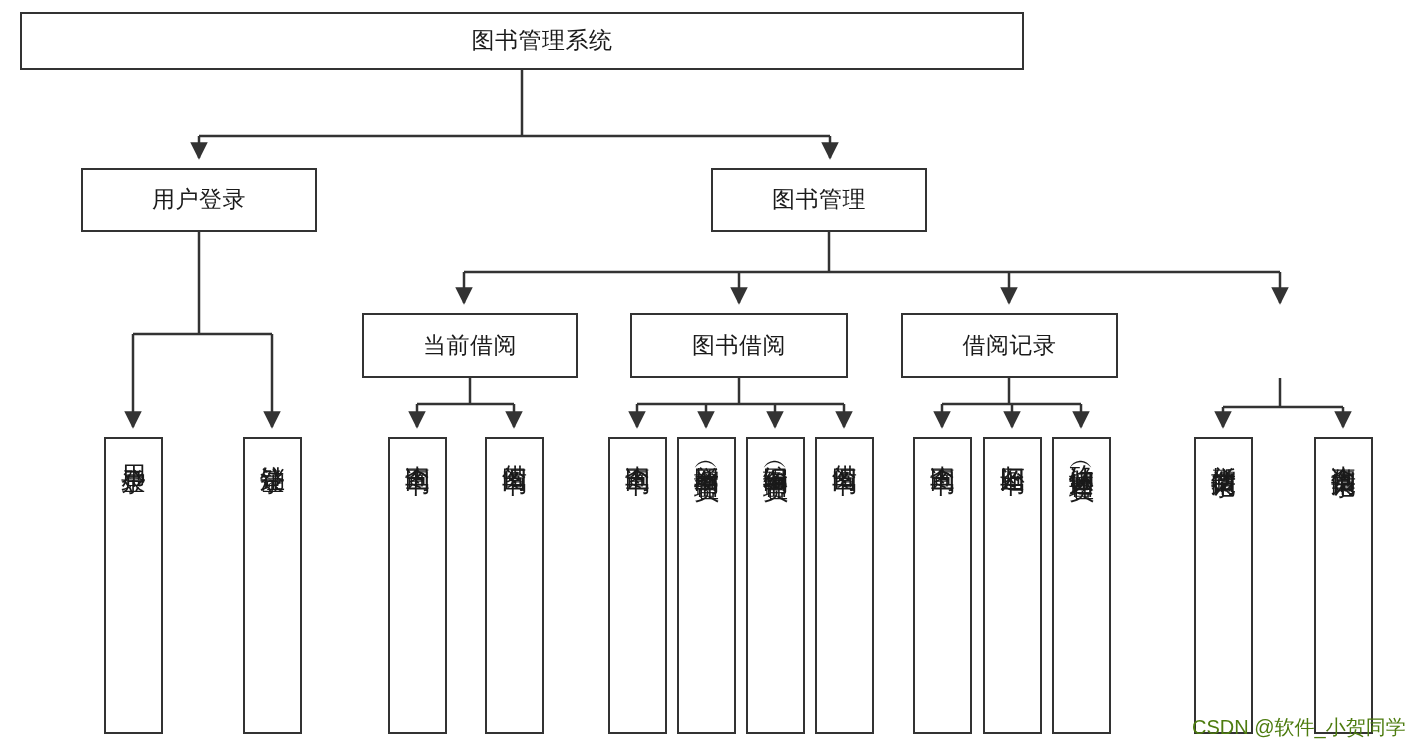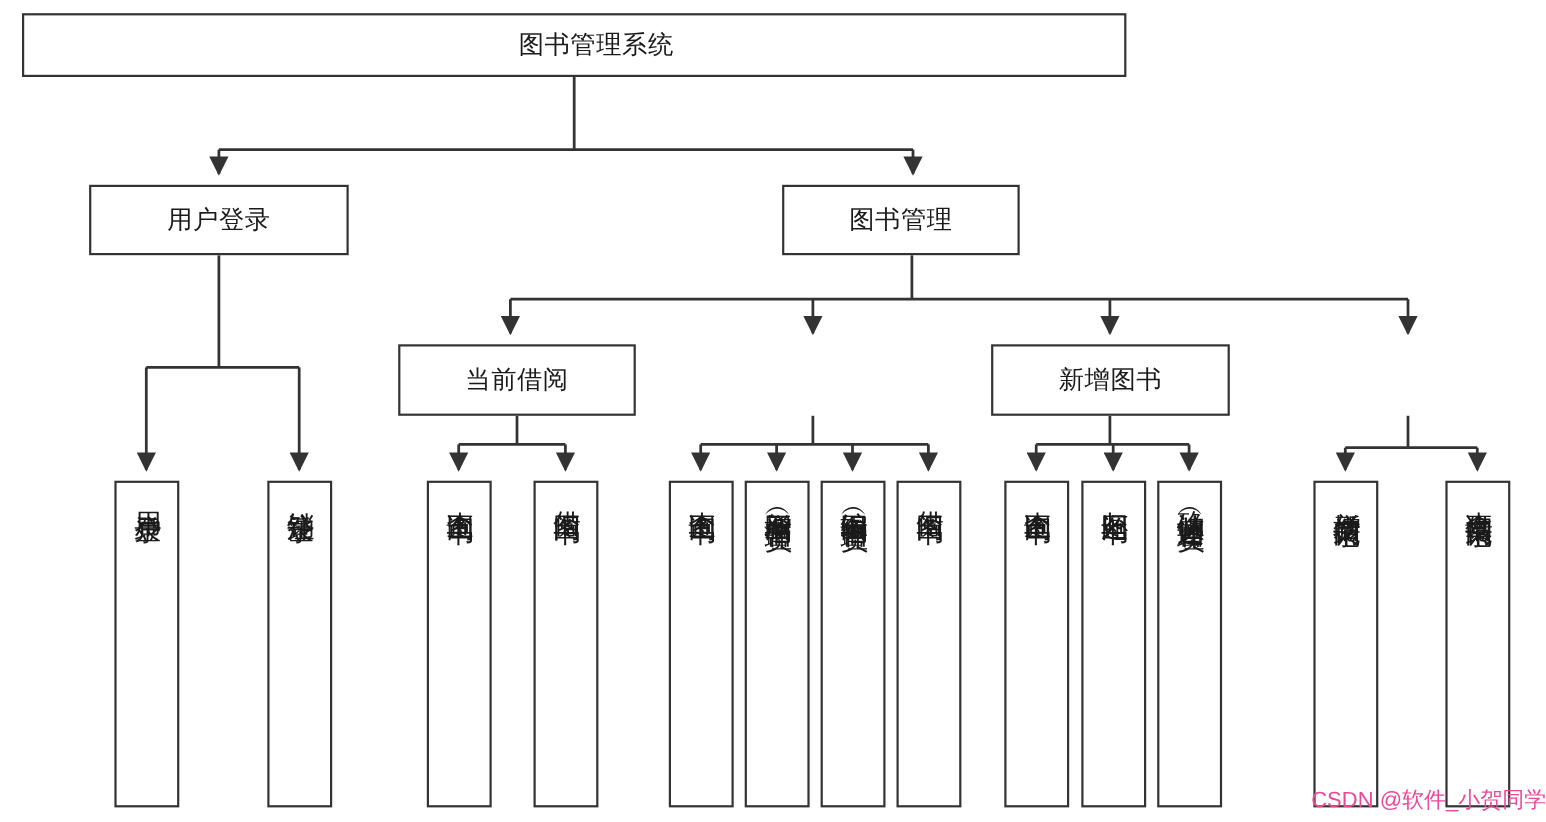--- a/index.html
+++ b/index.html
@@ -51,21 +51,21 @@
   }
   .node.vert .label {
     writing-mode: vertical-rl;
     text-orientation: upright;
     font-size: 25px;
     letter-spacing: 2px;
     line-height: 1;
   }
   .watermark {
     position: absolute;
-    color: #ec4899;
+    color: #4d7c0f;
     font-size: 20px;
     white-space: nowrap;
     pointer-events: none;
   }
 </style>
 </head>
 <body>
 
 <div id="canvas">
 
@@ -127,22 +127,25 @@
   <div class="node horiz" style="left:81px; top:168px; width:236px; height:64px;">
     <span class="label">用户登录</span>
   </div>
   <div class="node horiz" style="left:711px; top:168px; width:216px; height:64px;">
     <span class="label">图书管理</span>
   </div>
 
   <div class="node horiz" style="left:362px; top:313px; width:216px; height:65px;">
     <span class="label">当前借阅</span>
   </div>
+  <div class="node horiz" style="left:630px; top:313px; width:218px; height:65px;">
+    <span class="label">图书借阅</span>
+  </div>
   <div class="node horiz" style="left:901px; top:313px; width:217px; height:65px;">
-    <span class="label">新增图书</span>
+    <span class="label">借阅记录</span>
   </div>
 
   <div class="node vert" style="left:104px; top:437px; width:59px; height:297px;">
     <span class="label">用户登录</span>
   </div>
   <div class="node vert" style="left:243px; top:437px; width:59px; height:297px;">
     <span class="label">注销登录</span>
   </div>
   <div class="node vert" style="left:388px; top:437px; width:59px; height:297px;">
     <span class="label">查询图书</span>

